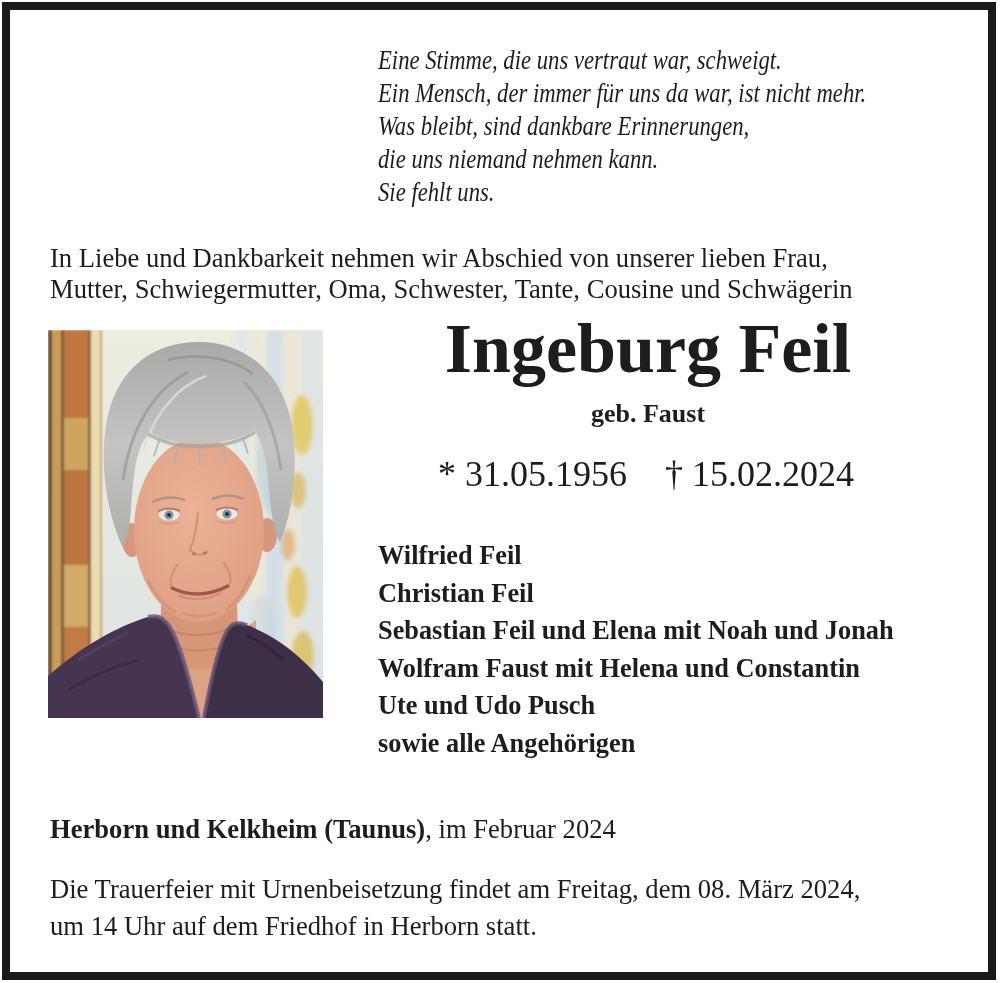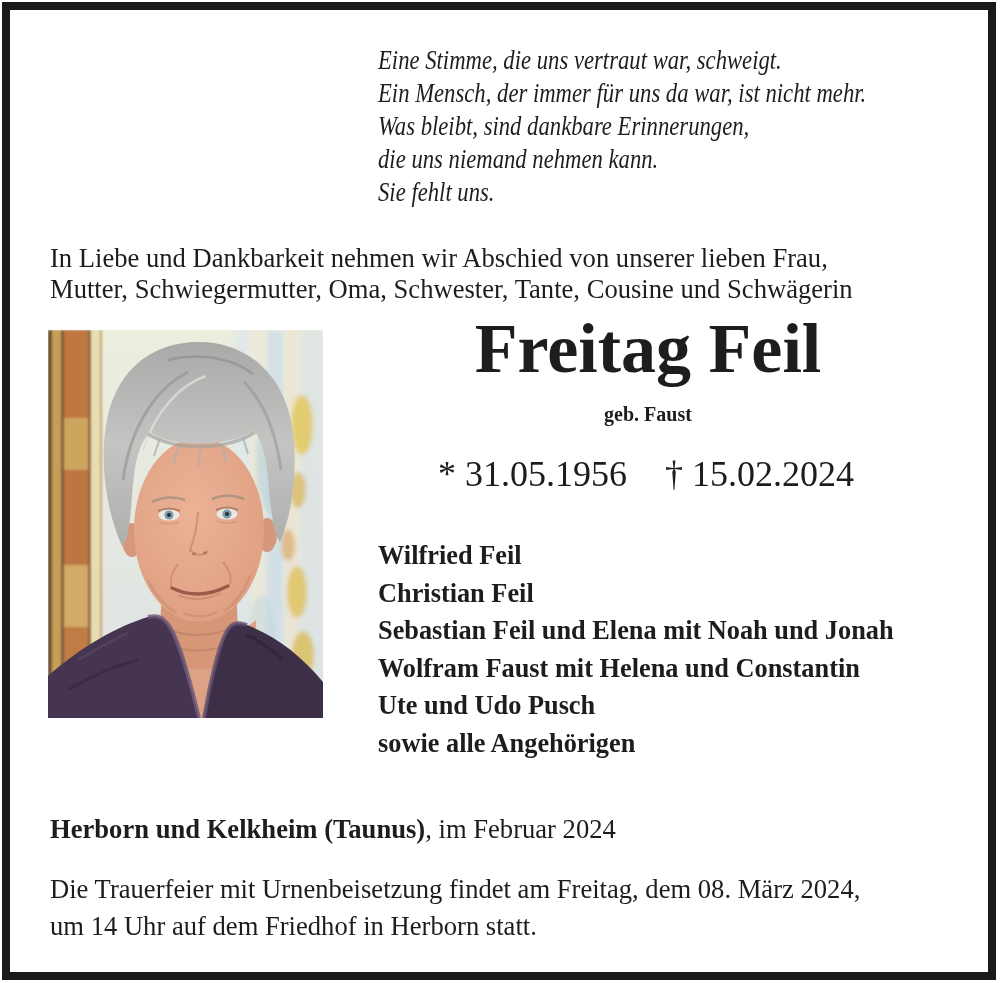--- a/index.html
+++ b/index.html
@@ -39,21 +39,21 @@
     position: absolute; left: 330px; top: 312px;
     width: 636px; text-align: center;
   }
   .deceased-name {
     font-size: 70px; line-height: 74px;
     font-weight: bold;
     white-space: nowrap;
   }
   .maiden-name {
     margin-top: 12px;
-    font-size: 20px; line-height: 32px;
+    font-size: 26px; line-height: 32px;
     font-weight: bold;
   }
   .dates {
     margin-top: 28px;
     font-size: 36px; line-height: 32px;
     transform: translateX(-2px); transform-origin: 50% 0;
     white-space: nowrap;
   }
   .dates .death { margin-left: 38px; }
   .mourners {
@@ -192,21 +192,21 @@
       <path d="M100,287 C109,285 114,287 119,293 C130,306 141,347 151,388" stroke="#6c5879" stroke-width="4" fill="none" opacity="0.8"></path>
       <path d="M199,295 C191,292 185,293 181,298 C172,309 163,349 156,388" stroke="#645070" stroke-width="4" fill="none" opacity="0.8"></path>
       <path d="M30,330 C50,318 65,310 80,303" stroke="#5c4968" stroke-width="3" fill="none" opacity="0.6"></path>
       <path d="M235,330 C222,318 210,310 198,305" stroke="#2d2236" stroke-width="3" fill="none" opacity="0.6"></path>
       <path d="M20,360 C45,345 70,335 90,330" stroke="#2f2438" stroke-width="3" fill="none" opacity="0.5"></path>
     </g>
   </svg>
 </div>
 
 <div class="name-col">
-  <div class="deceased-name">Freitag Feil</div>
+  <div class="deceased-name">Ingeburg Feil</div>
   <div class="maiden-name">geb. Faust</div>
   <div class="dates">
     <span class="birth">* 31.05.1956</span><span class="death">† 15.02.2024</span>
   </div>
 </div>
 
 <div class="mourners">
   <div>Wilfried Feil</div>
   <div>Christian Feil</div>
   <div>Sebastian Feil und Elena mit Noah und Jonah</div>

